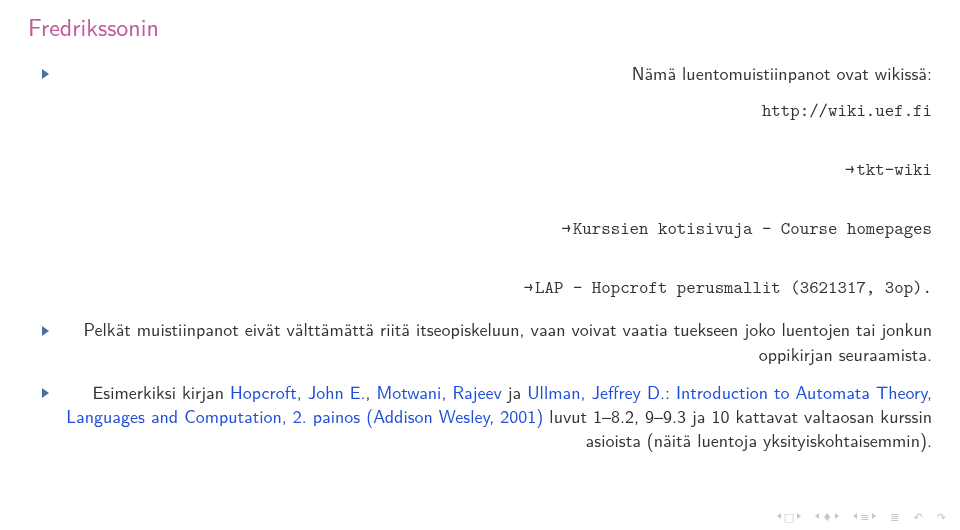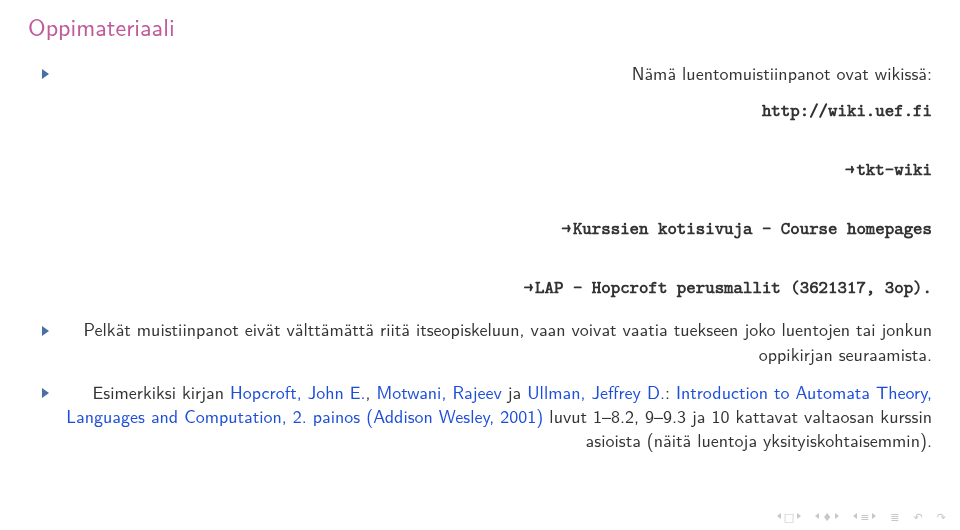--- a/index.html
+++ b/index.html
@@ -47,21 +47,20 @@
     width: 0;
     height: 0;
     border-top: 5px solid transparent;
     border-bottom: 5px solid transparent;
     border-left: 7px solid #4a6fa5;
   }
   .subblock {
     margin: 10px 0 16px 70px;
     font-size: 18px;
     line-height: 1.5;
-    font-weight: bold;
   }
   .tt {
     font-family: "Latin Modern Mono", "Courier New", monospace;
   }
   .arrow-line {
     display: block;
     margin-top: 32px;
   }
   .arrow-line::before {
     content: "→";
@@ -96,21 +95,21 @@
     border-top: 3px solid transparent;
     border-bottom: 3px solid transparent;
   }
   .nav-tri.left  { border-right: 4px solid #c7c7c7; margin-right:2px; }
   .nav-tri.right { border-left: 4px solid #c7c7c7; margin-left:2px; }
 </style>
 </head>
 <body>
 
 <div class="slide">
-  <h1 class="title">Oppimateriaali</h1>
+  <h1 class="title">Fredrikssonin</h1>
 
   <ul class="top">
 
     <li>
       <span>Nämä luentomuistiinpanot ovat wikissä:</span>
       <div class="subblock">
         <span class="tt">http://wiki.uef.fi</span><br>
         <span class="arrow-line tt">tkt-wiki</span>
         <span class="arrow-line tt">Kurssien kotisivuja - Course homepages</span>
         <span class="arrow-line tt">LAP - Hopcroft perusmallit (3621317, 3op).</span>

